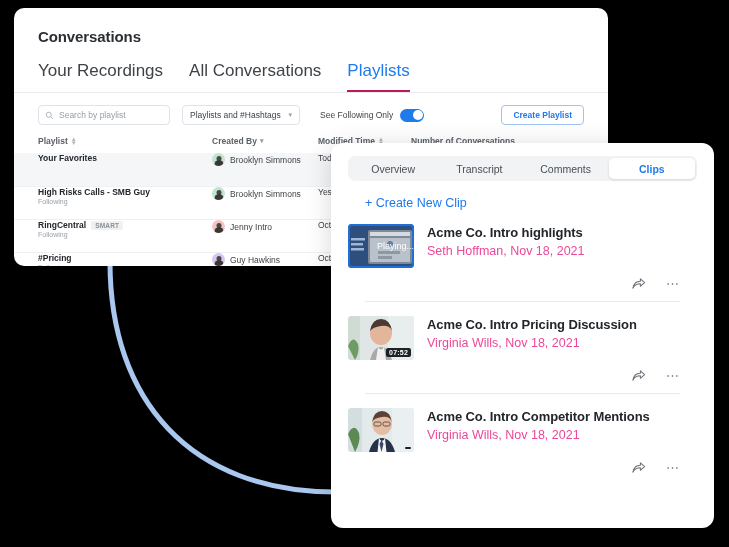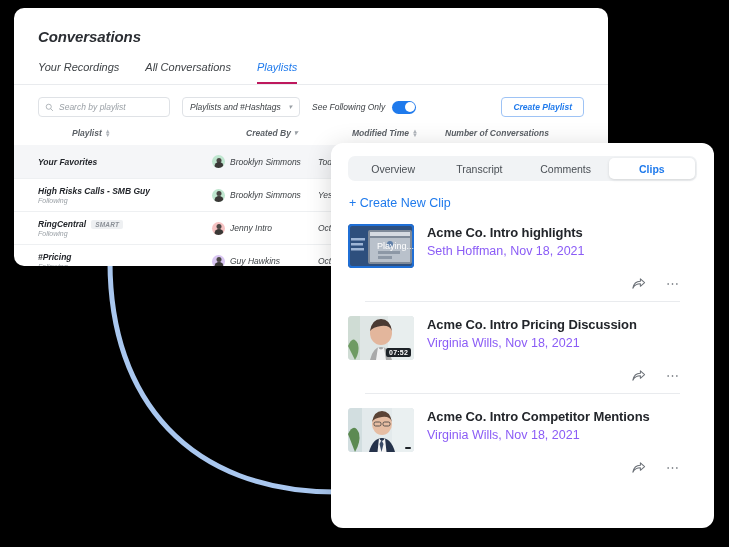--- a/index.html
+++ b/index.html
@@ -10,77 +10,77 @@
     overflow: hidden;
   }
   #stage { position: relative; width: 729px; height: 547px; background: #000; }
 
   
   .connector { position: absolute; left: 0; top: 0; width: 729px; height: 547px; pointer-events: none; }
 
   
   .conv-card {
     position: absolute; left: 14px; top: 8px; width: 594px; height: 258px;
-    background: #fff; border-radius: 10px; overflow: hidden; font-style: italic;
+    background: #fff; border-radius: 10px; overflow: hidden;
   }
   .conv-title {
     font-size: 15px; font-weight: bold; color: #2b2e33;
     padding: 20px 0 0 24px; letter-spacing: -0.1px;
   }
   .tabs-row {
     display: flex; gap: 26px; padding: 16px 0 0 24px;
     border-bottom: 1px solid #e9ebee; position: relative;
   }
   .tab {
-    font-size: 11px; color: #3d4category; color: #3f4347;
+    font-size: 17px; color: #3d4category; color: #3f4347;
     padding-bottom: 9px; cursor: pointer; white-space: nowrap;
   }
   .tab.active { color: #1f7aec; border-bottom: 2px solid #be185d; }
 
   .filter-row {
     display: flex; align-items: center; padding: 12px 0 0 24px; gap: 12px;
   }
   .search-box {
     position: relative; width: 132px; height: 20px;
     border: 1px solid #dfe2e6; border-radius: 4px;
     display: flex; align-items: center; padding-left: 20px;
   }
   .search-box .ph { font-size: 8.5px; color: #9aa0a6; }
   .search-ic { position: absolute; left: 6px; top: 5px; width: 9px; height: 9px; }
   .dropdown {
     width: 118px; height: 20px; border: 1px solid #dfe2e6; border-radius: 4px;
     display: flex; align-items: center; justify-content: space-between;
     padding: 0 7px; font-size: 8.5px; color: #3f4347;
   }
   .caret { font-size: 7px; color: #9aa0a6; }
-  .follow-wrap { display: flex; align-items: center; gap: 7px; margin-left: 0; }
+  .follow-wrap { display: flex; align-items: center; gap: 7px; margin-left: 8px; }
   .follow-lbl { font-size: 8.5px; color: #3f4347; white-space: nowrap; }
   .toggle {
     width: 24px; height: 13px; border-radius: 7px; background: #1f7aec; position: relative;
   }
   .toggle::after {
     content: ""; position: absolute; right: 1.5px; top: 1.5px;
     width: 10px; height: 10px; border-radius: 50%; background: #fff;
   }
   .create-btn {
     margin-left: auto; margin-right: 24px;
     border: 1px solid #9ec3f5; border-radius: 4px;
     padding: 4px 11px; font-size: 8.5px; font-weight: bold; color: #1f7aec;
     white-space: nowrap;
   }
 
-  .thead { display: flex; padding: 11px 0 7px 24px; margin-left: 34px; }
+  .thead { display: flex; padding: 11px 0 7px 24px; }
   .th { font-size: 8.5px; font-weight: bold; color: #5c6167; display: flex; align-items: center; gap: 3px; }
   .th.c1 { width: 174px; }
   .th.c2 { width: 106px; }
   .th.c3 { width: 93px; }
   .th.c4 { width: 160px; }
   .sorter { display: inline-block; line-height: 0.7; font-size: 6px; color: #b0b5bb; }
 
-  .trow { display: flex; align-items: center; height: 33px; padding-left: 24px;
+  .trow { display: flex; align-items: flex-start; height: 33px; padding-left: 24px;
           border-top: 1px solid #eef0f2; }
   .trow.sel { background: #f5f6f8; border-top: none; }
   .r-name { width: 174px; }
   .r-name .nm { font-size: 8.5px; font-weight: bold; color: #23262b; display: flex; align-items: center; gap: 5px;}
   .r-name .sub { font-size: 7px; color: #9aa0a6; margin-top: 1px; }
   .smart-badge {
     font-size: 6.5px; font-weight: bold; color: #8b9097; background: #eef0f2;
     padding: 1px 4px; border-radius: 2px; letter-spacing: .2px;
   }
   .r-by { width: 106px; display: flex; align-items: center; gap: 5px; font-size: 8.5px; color: #3f4347; }
@@ -100,42 +100,42 @@
   .seg {
     display: flex; background: #f1f3f5; border-radius: 7px; padding: 2px; height: 25px;
   }
   .seg-item {
     flex: 1; display: flex; align-items: center; justify-content: center;
     font-size: 10.5px; color: #4a4f55; border-radius: 5px; font-weight: normal;
   }
   .seg-item.active { background: #fff; color: #1f7aec; font-weight: bold; box-shadow: 0 1px 3px rgba(0,0,0,.12); }
 
   .create-clip {
-    font-size: 12.5px; color: #1f7aec; padding: 15px 0 0 18px;
+    font-size: 12.5px; color: #1f7aec; padding: 15px 0 0 25px; margin-left: 9px;
   }
 
   .clip { padding: 0 17px; }
   .clip-main { display: flex; gap: 13px; padding-top: 14px; }
   .thumb {
     width: 66px; height: 44px; border-radius: 4px; flex: none;
     position: relative; overflow: hidden; background: #cfd6de;
   }
   .thumb.playing { outline: 2px solid #1f6fd6; outline-offset: -2px; }
   .thumb .badge {
     position: absolute; right: 3px; bottom: 3px;
     background: #1d2227; color: #fff; font-size: 7px; font-weight: bold;
     padding: 1px 3px; border-radius: 2px; letter-spacing: .2px;
   }
   .thumb .playing-lbl {
     position: absolute; left: 0; right: 0; top: 50%; transform: translateY(-50%);
     text-align: right; color: #fff; font-size: 9px;
   }
   .clip-text { padding-top: 1px; }
   .clip-title { font-size: 13px; font-weight: bold; color: #22252a; letter-spacing: -0.1px; }
-  .clip-meta { font-size: 12.5px; color: #8b5cf6; margin-top: 4px; }
+  .clip-meta { font-size: 12.5px; color: #ec4899; margin-top: 4px; }
   .clip-actions {
     display: flex; justify-content: flex-end; align-items: center; gap: 20px;
     padding: 8px 17px 10px 0;
   }
   .clip-sep { height: 1px; background: #e9ebee; margin: 0 17px; }
   .icon-btn { width: 15px; height: 15px; display: flex; align-items: center; justify-content: center; color: #6b7077; }
   .dots { font-size: 13px; color: #6b7077; letter-spacing: 1px; line-height: 8px; }
 </style>
 </head>
 <body>

